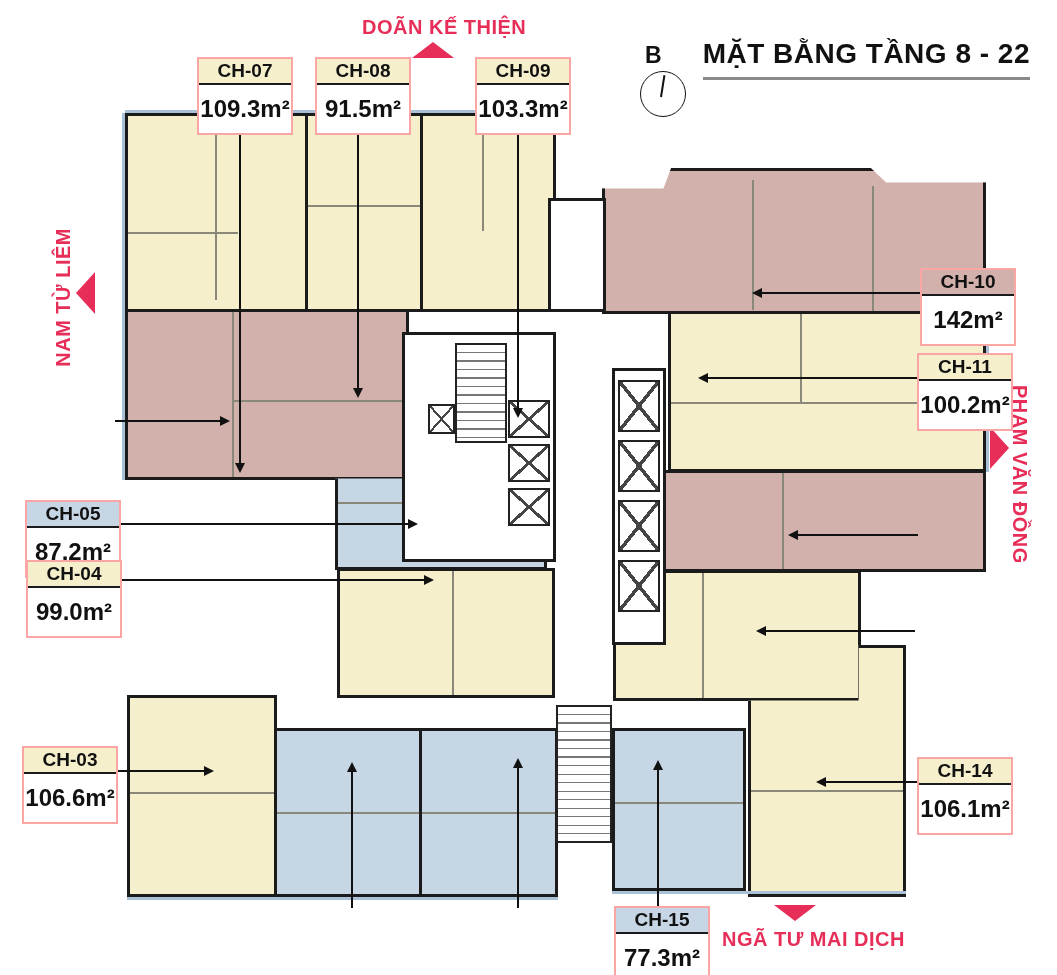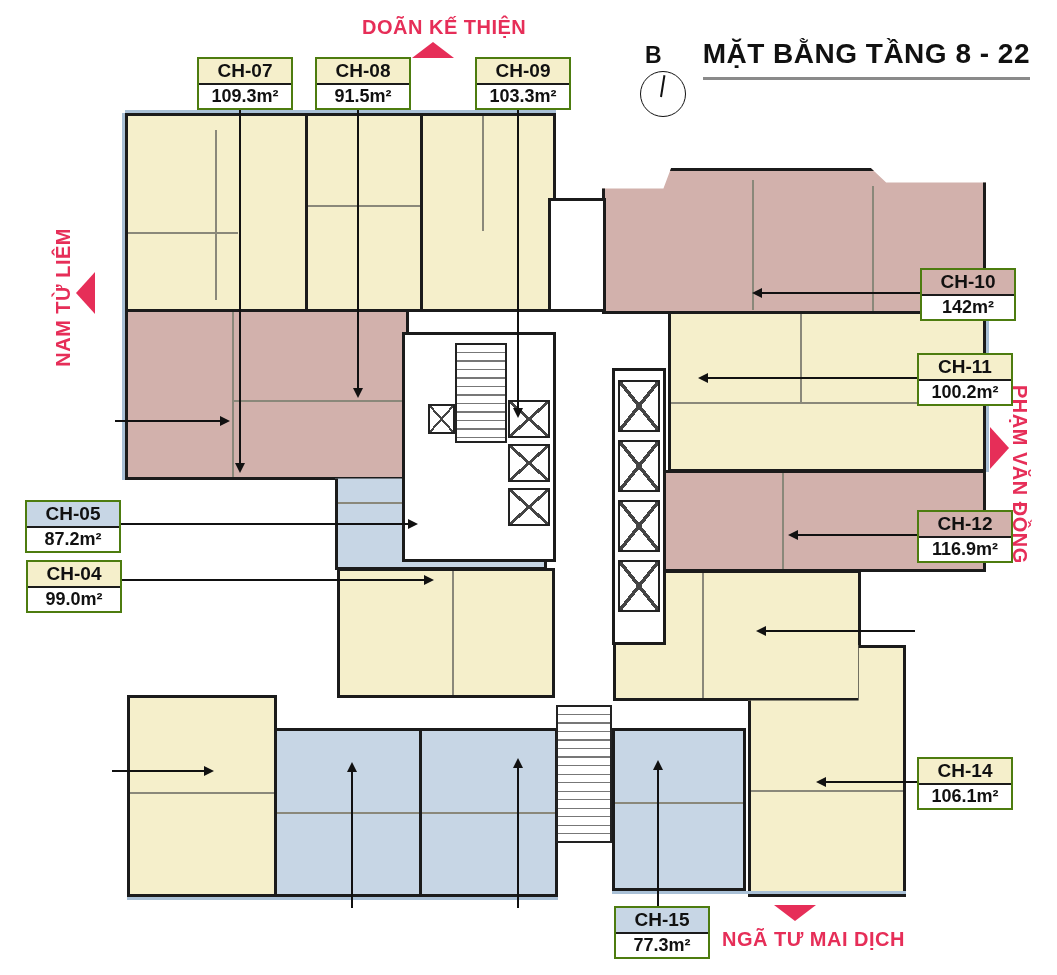--- a/index.html
+++ b/index.html
@@ -21,23 +21,23 @@
   .street{position:absolute;color:#e62e58;font-weight:700;font-size:20px;letter-spacing:.5px;white-space:nowrap;}
   .street.vert-up{writing-mode:vertical-rl;transform:rotate(180deg);}
   .street.vert-down{writing-mode:vertical-rl;}
   .tri{position:absolute;width:0;height:0;border-style:solid;}
   .tri.up{border-width:0 21px 16px 21px;border-color:transparent transparent #e62e58 transparent;}
   .tri.down{border-width:16px 21px 0 21px;border-color:#e62e58 transparent transparent transparent;}
   .tri.left{border-width:21px 19px 21px 0;border-color:transparent #e62e58 transparent transparent;}
   .tri.right{border-width:21px 0 21px 19px;border-color:transparent transparent transparent #e62e58;}
 
   
-  .ulabel{position:absolute;width:92px;border:2px solid #4d7c0f;background:#4d7c0f;z-index:40;text-align:center;}
+  .ulabel{position:absolute;width:92px;border:2px solid #fca5a5;background:#4d7c0f;z-index:40;text-align:center;}
   .ulabel .uid{font-size:19px;font-weight:700;color:#111;padding:1px 0;border-bottom:2px solid #1b1b1b;}
-  .ulabel .uarea{font-size:18px;font-weight:700;color:#111;background:#fff;padding:1px 0;}
+  .ulabel .uarea{font-size:24px;font-weight:700;color:#111;background:#fff;padding:10px 0;}
   .ulabel.yellow .uid{background:#f5efcb;}
   .ulabel.pink   .uid{background:#d2b1ac;}
   .ulabel.blue   .uid{background:#c7d6e5;}
 
   
   .lead{position:absolute;background:#111;z-index:35;}
   .lead.h{height:2px;} .lead.v{width:2px;}
   .ah{position:absolute;width:0;height:0;border-style:solid;z-index:36;}
   .ah.r{border-width:5px 0 5px 10px;border-color:transparent transparent transparent #111;}
   .ah.l{border-width:5px 10px 5px 0;border-color:transparent #111 transparent transparent;}
@@ -200,34 +200,34 @@
     <div class="uarea">103.3m²</div>
   </div>
   <div class="ulabel pink" style="left:920px;top:268px;">
     <div class="uid">CH-10</div>
     <div class="uarea">142m²</div>
   </div>
   <div class="ulabel yellow" style="left:917px;top:353px;">
     <div class="uid">CH-11</div>
     <div class="uarea">100.2m²</div>
   </div>
-  <div class="ulabel pink" style="left:917px;top:510px;">
-    <div class="uid">CH-12</div>
-    <div class="uarea">116.9m²</div>
-  </div>
   <div class="ulabel yellow" style="left:917px;top:757px;">
     <div class="uid">CH-14</div>
     <div class="uarea">106.1m²</div>
   </div>
   <div class="ulabel blue" style="left:25px;top:500px;">
     <div class="uid">CH-05</div>
     <div class="uarea">87.2m²</div>
   </div>
   <div class="ulabel yellow" style="left:26px;top:560px;">
     <div class="uid">CH-04</div>
     <div class="uarea">99.0m²</div>
   </div>
+  <div class="ulabel yellow" style="left:22px;top:746px;">
+    <div class="uid">CH-03</div>
+    <div class="uarea">106.6m²</div>
+  </div>
   <div class="ulabel blue" style="left:614px;top:906px;">
     <div class="uid">CH-15</div>
     <div class="uarea">77.3m²</div>
   </div>
 
 </div>
 
 </body></html>

